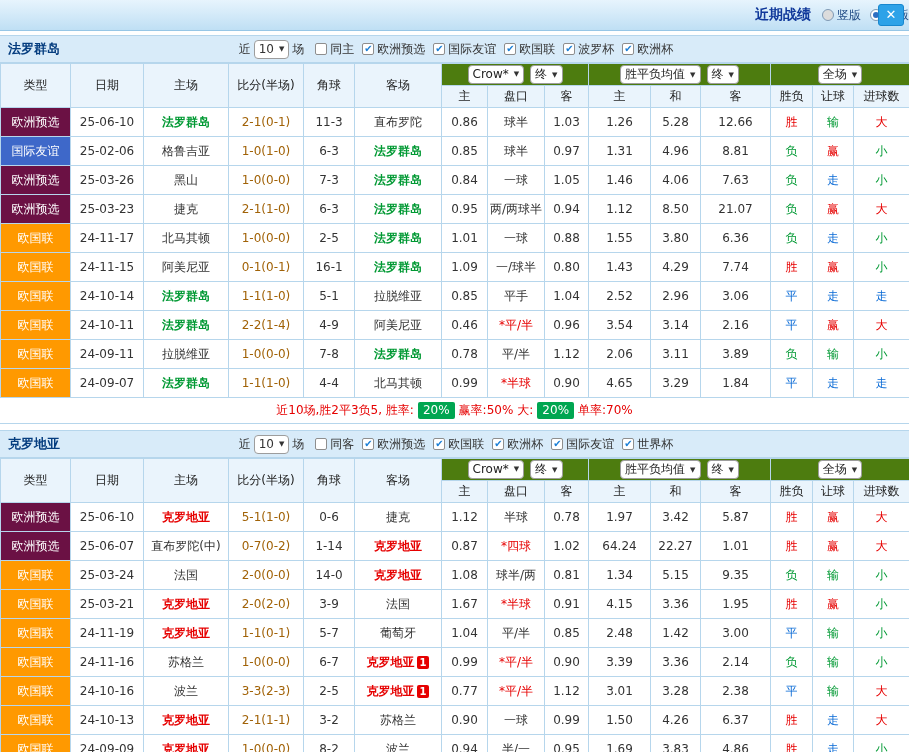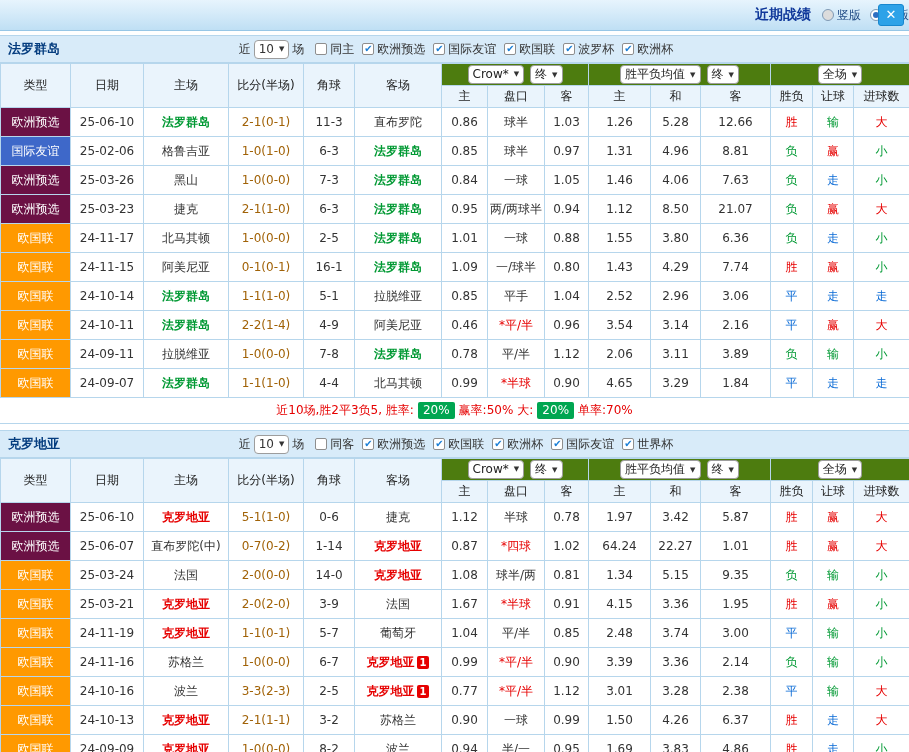--- a/index.html
+++ b/index.html
@@ -522,21 +522,21 @@
             <td class="t-comp" style="background: rgb(255, 153, 0);">欧国联</td>
             <td class="t-date">24-11-19</td>
             <td class="t-team"><span class="hl-red">克罗地亚</span></td>
             <td class="t-score">1-1(0-1)</td>
             <td class="t-corner">5-7</td>
             <td class="t-team"><span>葡萄牙</span></td>
             <td class="t-odds">1.04</td>
             <td class="t-odds">平/半</td>
             <td class="t-odds">0.85</td>
             <td class="t-odds">2.48</td>
-            <td class="t-odds">3.74</td>
+            <td class="t-odds">1.42</td>
             <td class="t-odds">3.00</td>
             <td class="t-res" style="color: rgb(11, 107, 214);">平</td>
             <td class="t-res" style="color: rgb(0, 153, 51);">输</td>
             <td class="t-res" style="color: rgb(0, 153, 51);">小</td>
           </tr>
           <tr class="row">
             <td class="t-comp" style="background: rgb(255, 153, 0);">欧国联</td>
             <td class="t-date">24-11-16</td>
             <td class="t-team"><span>苏格兰</span></td>
             <td class="t-score">1-0(0-0)</td>

